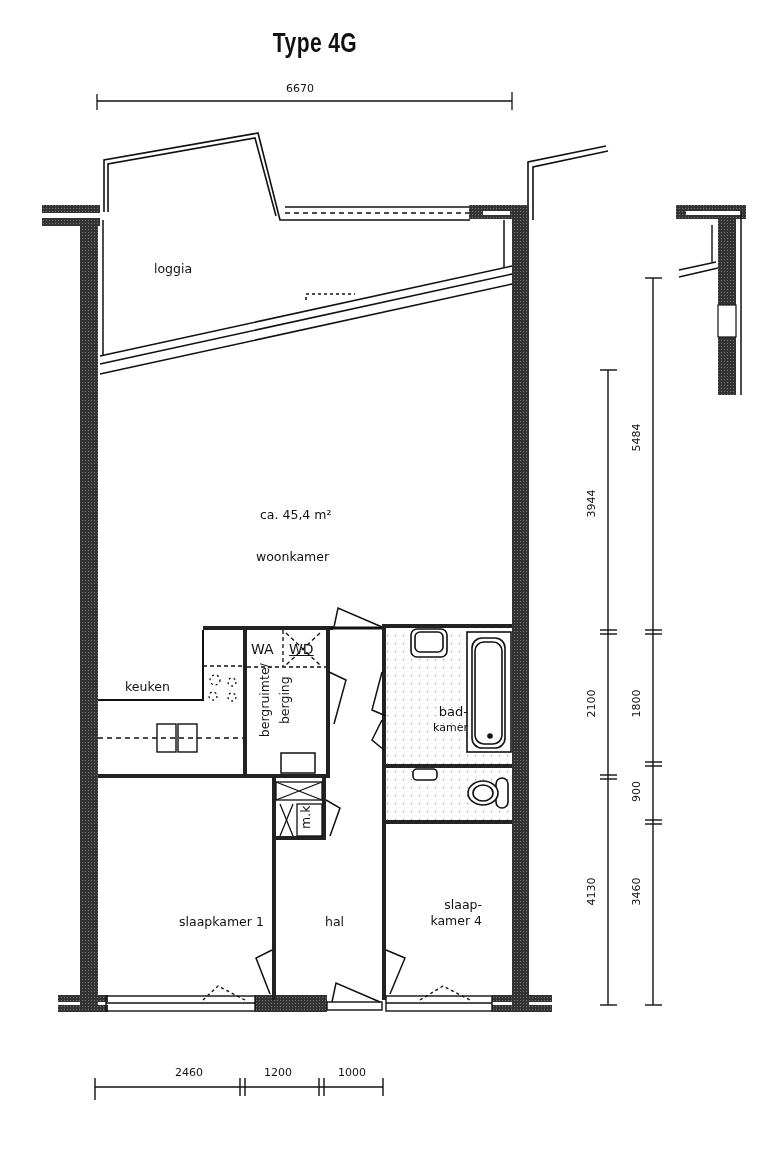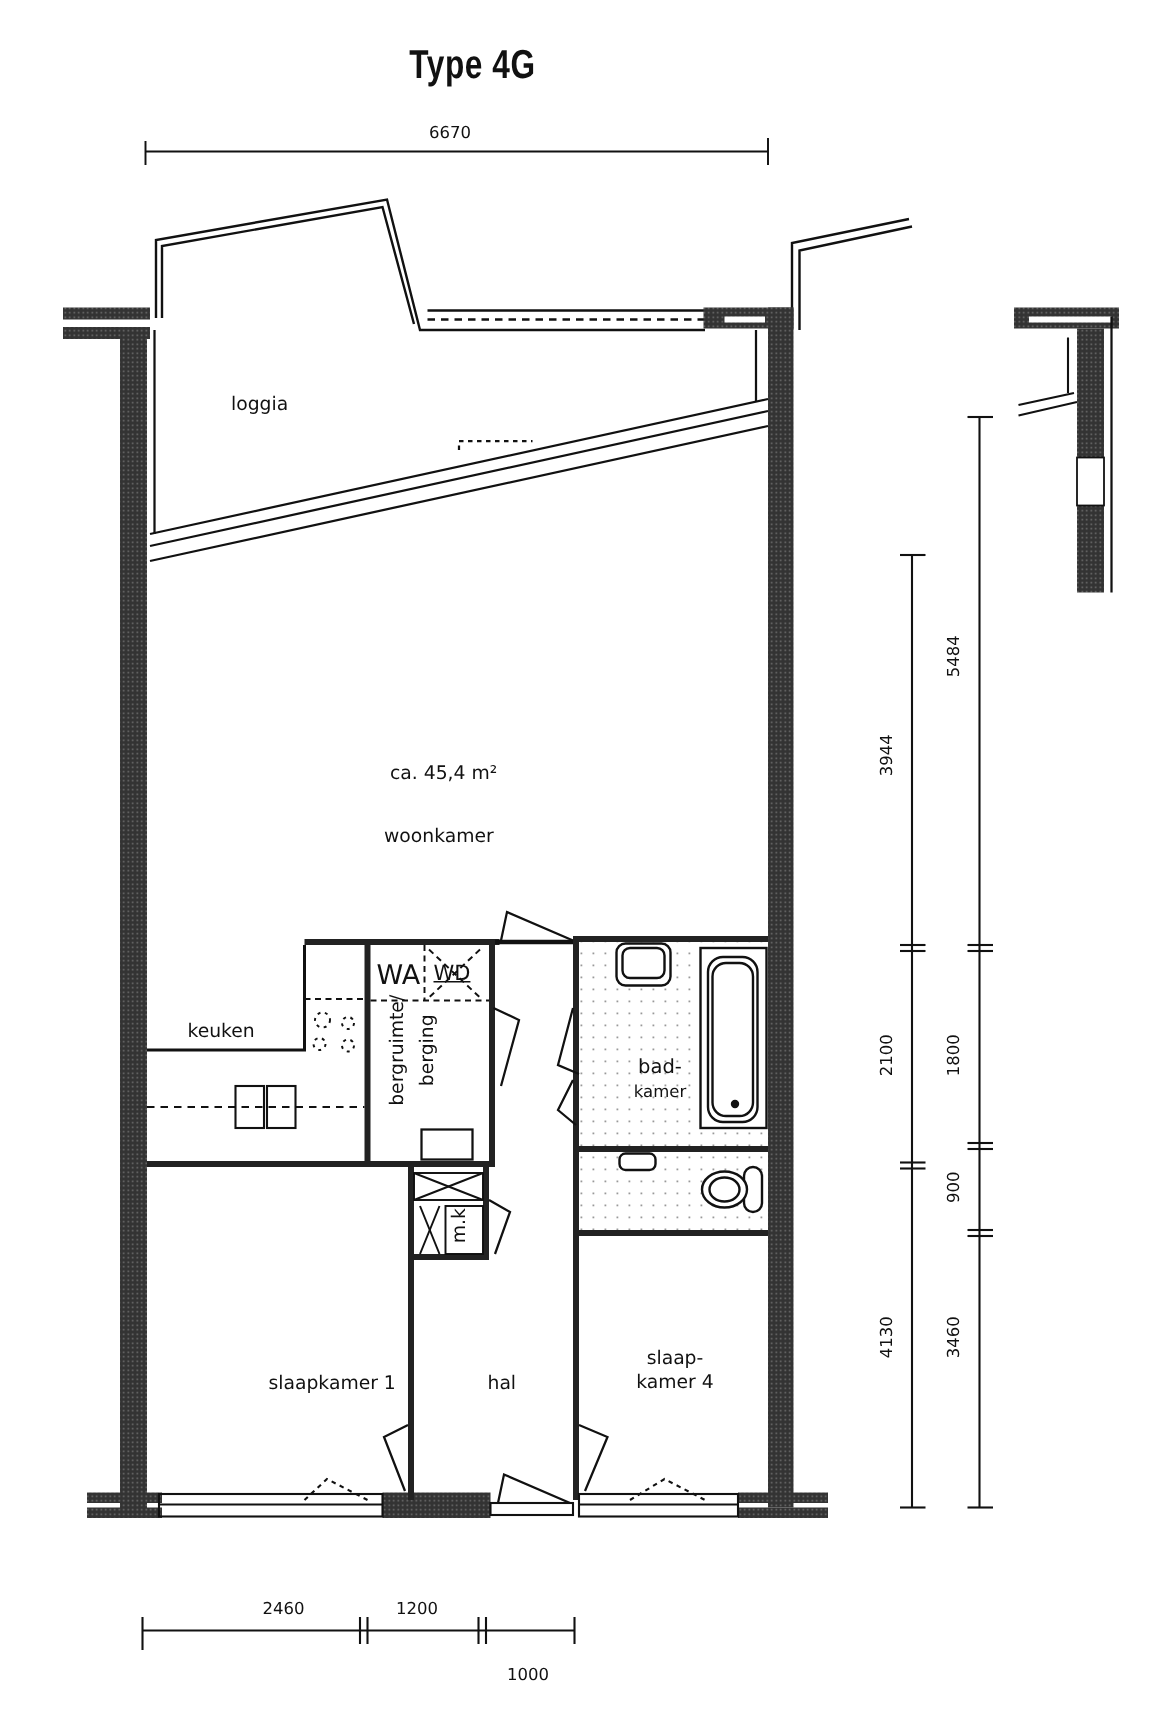--- a/index.html
+++ b/index.html
@@ -1,20 +1,20 @@
 <!DOCTYPE html>
 <html><head>
 <meta charset="utf-8">
 <style>
   html,body{margin:0;padding:0;background:#ffffff;}
   body{width:768px;height:1154px;position:relative;overflow:hidden;font-family:"DejaVu Sans",sans-serif;color:#111;}
   .title{position:absolute;left:0;top:28px;width:630px;text-align:center;font-family:"Liberation Sans Narrow","Liberation Sans",sans-serif;font-size:27px;font-weight:bold;letter-spacing:0.5px;transform:scaleX(0.78);transform-origin:315px 0;color:#111;}
   svg{position:absolute;left:0;top:0;}
   .lbl{position:absolute;font-family:"DejaVu Sans",sans-serif;font-size:12.5px;color:#111;white-space:nowrap;line-height:1.15;}
-  .lbl.center{text-align:center;}
+  .lbl.center{text-align:right;}
   .dim{position:absolute;font-family:"DejaVu Sans",sans-serif;font-size:11px;color:#111;white-space:nowrap;}
   .vert{transform:rotate(-90deg);transform-origin:center center;}
 </style>
 </head>
 <body>
 
 <div class="title">Type 4G</div>
 
 <svg width="768" height="1154" viewBox="0 0 768 1154">
   <defs>
@@ -195,38 +195,38 @@
     <line x1="383" y1="1078" x2="383" y2="1096"></line>
   </g>
 </svg>
 
 <div class="dim" style="left:286px;top:82px;">6670</div>
 
 <div class="lbl" style="left:154px;top:262px;">loggia</div>
 <div class="lbl" style="left:260px;top:508px;">ca. 45,4 m²</div>
 <div class="lbl" style="left:256px;top:550px;">woonkamer</div>
 <div class="lbl" style="left:125px;top:680px;">keuken</div>
-<div class="lbl" style="left:251px;top:641px;font-size:18px;">WA</div>
+<div class="lbl" style="left:251px;top:641px;font-size:14px;">WA</div>
 <div class="lbl" style="left:289px;top:641px;font-size:14px;text-decoration:underline;">WD</div>
 
 <div class="lbl vert" style="left:225px;top:693px;width:80px;text-align:center;">bergruimte/</div>
 <div class="lbl vert" style="left:245px;top:693px;width:80px;text-align:center;">berging</div>
 <div class="lbl vert" style="left:291px;top:810px;width:30px;text-align:center;">m.k</div>
 
 <div class="lbl center" style="left:412px;top:705px;width:56px;font-size:13px;">bad-</div>
 <div class="lbl center" style="left:412px;top:722px;width:56px;font-size:11px;">kamer</div>
 
 <div class="lbl" style="left:138px;top:915px;margin-left:41px;">slaapkamer 1</div>
 <div class="lbl" style="left:325px;top:915px;">hal</div>
 <div class="lbl center" style="left:418px;top:898px;width:64px;">slaap-</div>
 <div class="lbl center" style="left:418px;top:914px;width:64px;">kamer 4</div>
 
 <div class="dim" style="left:145px;top:1066px;margin-left:30px;">2460</div>
 <div class="dim" style="left:264px;top:1066px;">1200</div>
-<div class="dim" style="left:338px;top:1066px;margin-top:44px;">1000</div>
+<div class="dim" style="left:338px;top:1066px;">1000</div>
 
 <div class="dim vert" style="left:571px;top:497px;width:40px;text-align:center;">3944</div>
 <div class="dim vert" style="left:571px;top:697px;width:40px;text-align:center;">2100</div>
 <div class="dim vert" style="left:571px;top:885px;width:40px;text-align:center;">4130</div>
 
 <div class="dim vert" style="left:616px;top:431px;width:40px;text-align:center;">5484</div>
 <div class="dim vert" style="left:616px;top:697px;width:40px;text-align:center;">1800</div>
 <div class="dim vert" style="left:616px;top:785px;width:40px;text-align:center;">900</div>
 <div class="dim vert" style="left:616px;top:885px;width:40px;text-align:center;">3460</div>
 

